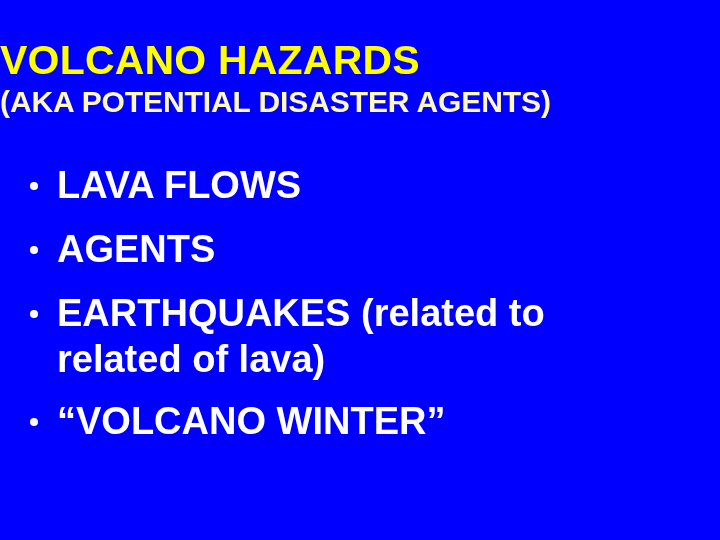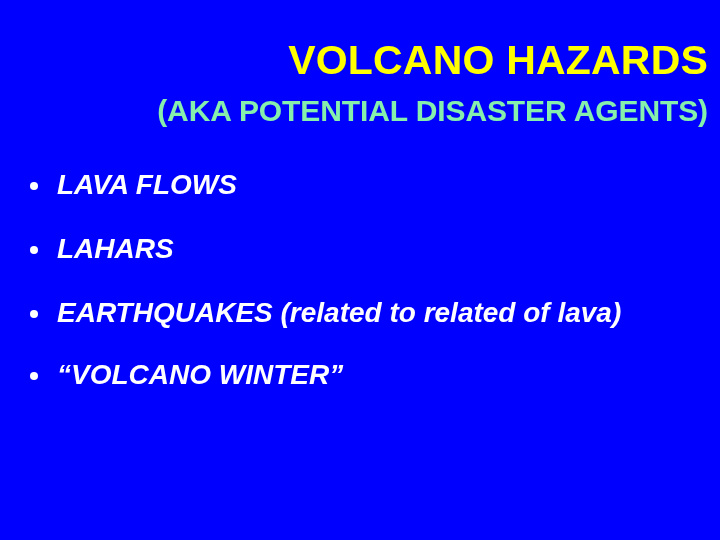--- a/index.html
+++ b/index.html
@@ -18,57 +18,56 @@
     width: 720px;
     height: 540px;
     background: #0000ff;
     box-sizing: border-box;
   }
   #title-block {
     position: absolute;
     top: 38px;
     left: 0;
     width: 708px;
-    text-align: right;
+    text-align: left;
   }
   #slide-title {
     color: #ffff00;
     font-size: 41px;
     font-weight: bold;
     line-height: 44px;
     letter-spacing: 0.2px;
     white-space: nowrap;
   }
   #slide-subtitle {
-    color: #86efac;
+    color: #fef9c3;
     font-size: 30px;
     font-weight: bold;
     line-height: 34px;
     letter-spacing: -0.1px;
     white-space: nowrap;
-    margin-top: 12px;
+    margin-top: 3px;
   }
   #bullet-list {
     position: absolute;
     top: 162px;
     left: 28px;
     width: 600px;
     list-style: none;
     margin: 0;
     padding: 0;
   }
   .bullet-item {
     position: relative;
     padding-left: 29px;
     margin-bottom: 18px;
     color: #ffffff;
-    font-size: 28px;
+    font-size: 38px;
     font-weight: bold;
     line-height: 46px;
-    font-style: italic;
   }
   .bullet-item:last-child {
     margin-bottom: 0;
   }
   .bullet-marker {
     position: absolute;
     left: 2px;
     top: 20px;
     width: 8px;
     height: 8px;
@@ -92,21 +91,21 @@
     <div id="slide-subtitle">(AKA POTENTIAL DISASTER AGENTS)</div>
   </div>
 
   <ul id="bullet-list">
     <li class="bullet-item">
       <span class="bullet-marker"></span>
       <span class="bullet-text">LAVA FLOWS</span>
     </li>
     <li class="bullet-item">
       <span class="bullet-marker"></span>
-      <span class="bullet-text">LAHARS</span>
+      <span class="bullet-text">AGENTS</span>
     </li>
     <li class="bullet-item tall">
       <span class="bullet-marker"></span>
       <span class="bullet-text">EARTHQUAKES (related to related of lava)</span>
     </li>
     <li class="bullet-item">
       <span class="bullet-marker"></span>
       <span class="bullet-text">“VOLCANO WINTER”</span>
     </li>
   </ul>

